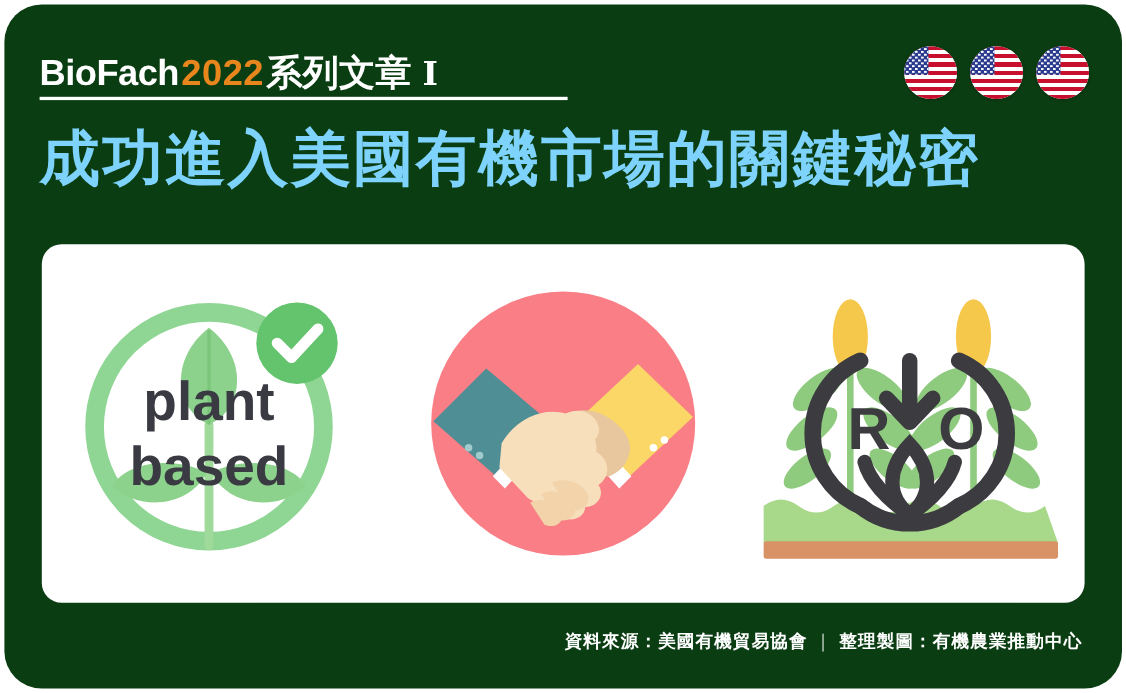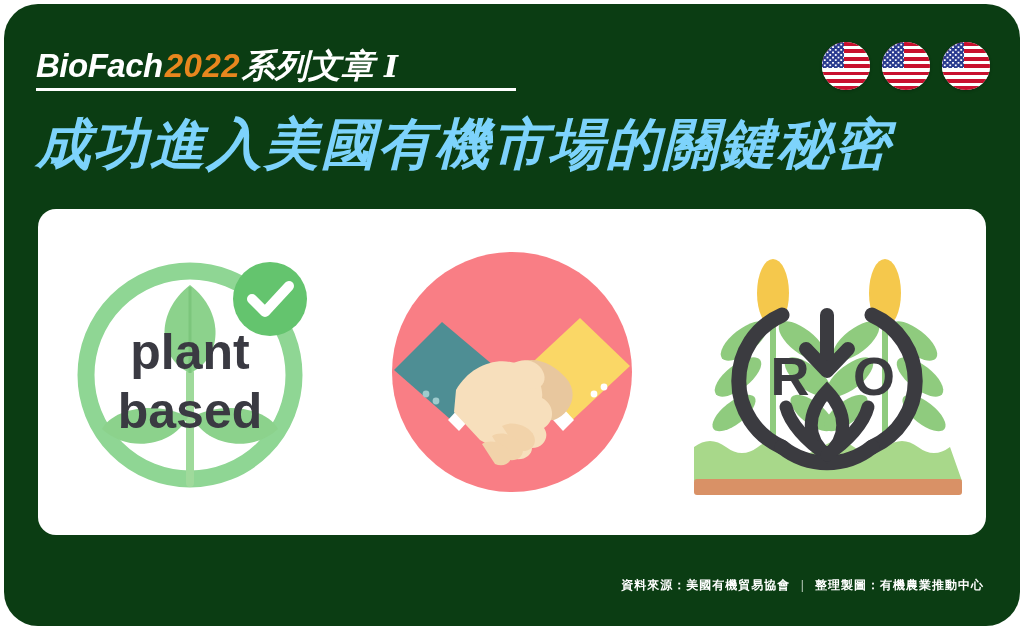--- a/index.html
+++ b/index.html
@@ -33,21 +33,20 @@
     overflow: hidden;
   }
 
   
   .header {
     position: absolute;
     left: 0;
     top: 0;
     width: 1016px;
     height: 210px;
-    font-style: italic;
   }
 
   .kicker-wrap {
     position: absolute;
     left: 32px;
     top: 44px;
     width: 480px;
     border-bottom: 3px solid #ffffff;
     padding-bottom: 4px;
     white-space: nowrap;
@@ -135,21 +134,21 @@
     background-size: 5.5px 5.2px;
   }
   .flag .canton::after {
     background-position: 2.75px 2.6px;
   }
 
   
   .card {
     position: absolute;
     left: 34px;
-    top: 205px;
+    top: 218px;
     width: 948px;
     height: 326px;
     background: #ffffff;
     border-radius: 18px;
     display: flex;
     align-items: center;
     justify-content: space-around;
   }
   .icon-slot {
     position: relative;
@@ -159,21 +158,21 @@
     align-items: center;
     justify-content: center;
   }
 
   
   .credit {
     position: absolute;
     right: 36px;
     bottom: 32px;
     font-family: Liberation Sans, sans-serif;
-    font-size: 12px;
+    font-size: 16px;
     font-weight: bold;
     color: #ffffff;
     letter-spacing: 1px;
     white-space: nowrap;
     margin-top: 36px;
   }
   .credit .sep {
     padding: 0 6px;
     font-weight: normal;
     color: #e2ece2;

